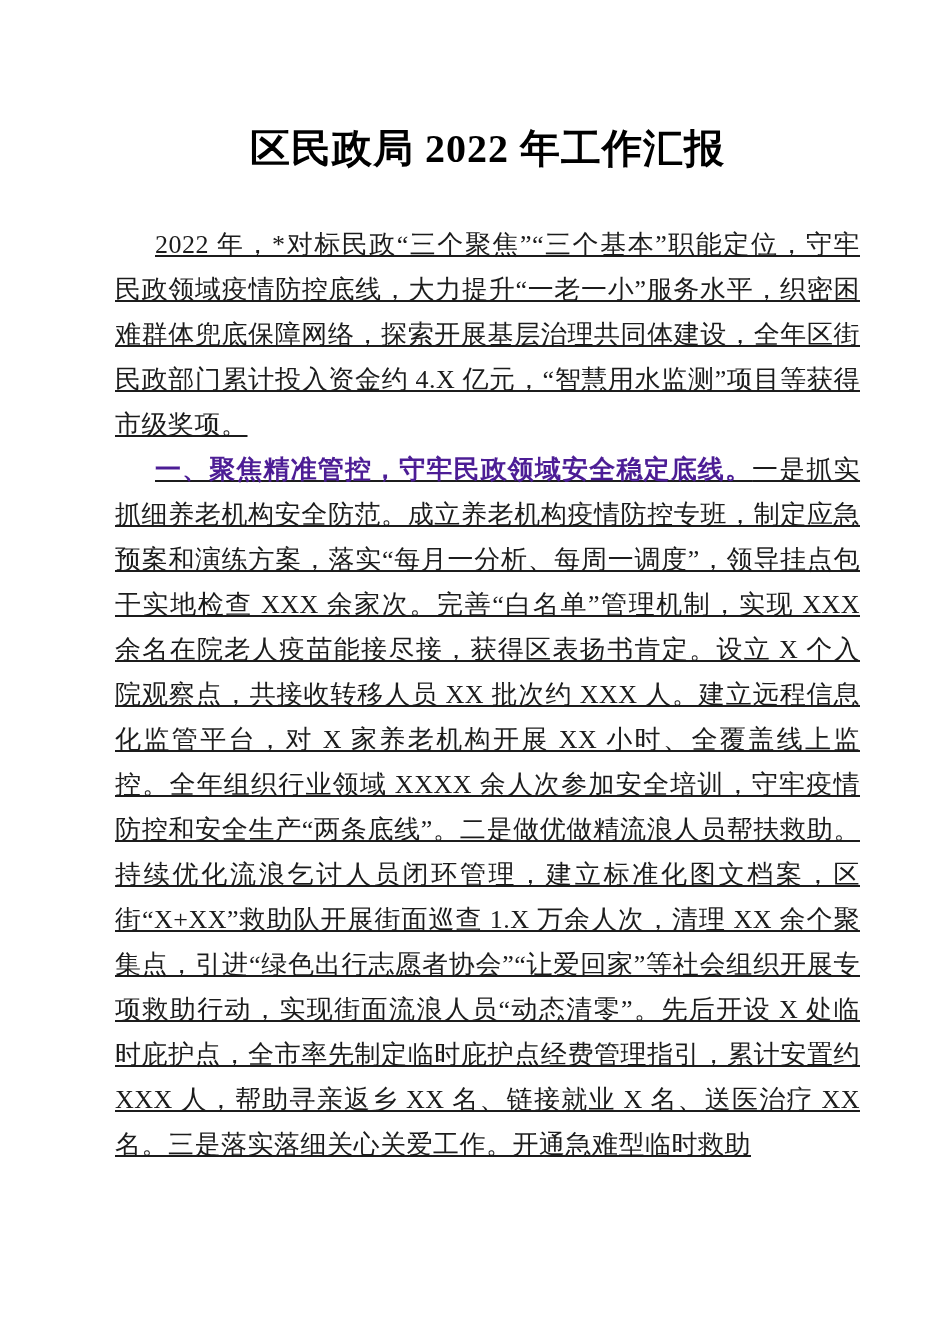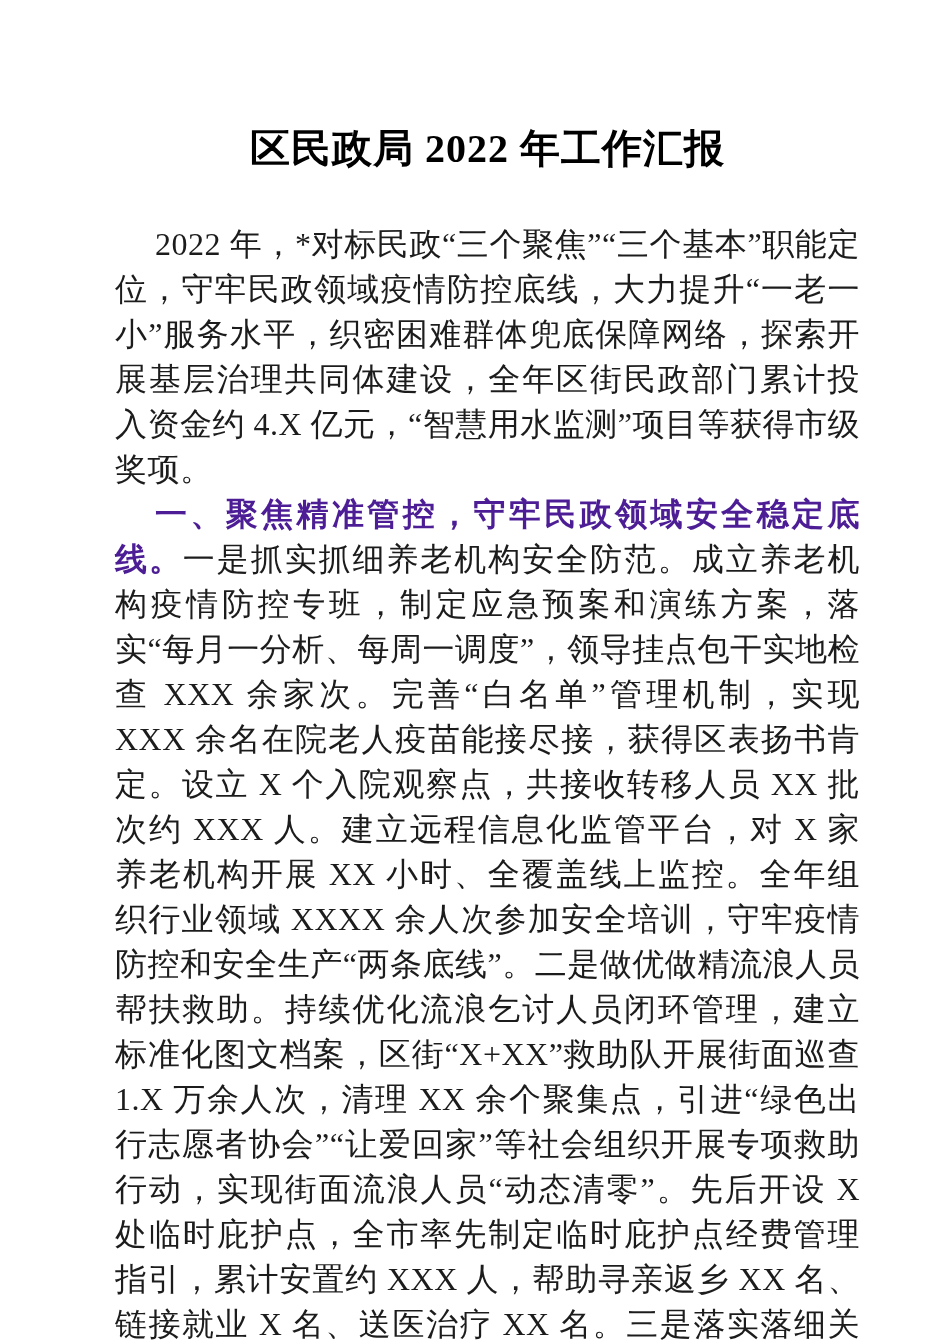--- a/index.html
+++ b/index.html
@@ -22,26 +22,27 @@
     font-family: "Liberation Serif", serif;
     font-weight: 700;
     font-size: 40px;
     line-height: 1.15;
     color: #000000;
     letter-spacing: 1px;
   }
   .para {
     margin: 0;
     font-family: "Liberation Serif", serif;
-    font-size: 32px;
+    font-size: 26px;
     line-height: 45px;
     color: #1c1c1c;
     text-align: justify;
     text-indent: 40px;
     letter-spacing: 0.5px;
+    text-decoration: underline;
   }
   .lead {
     font-family: "Liberation Sans", sans-serif;
     font-weight: 700;
     color: #4c1d95;
   }
 </style>
 </head>
 <body>
 

